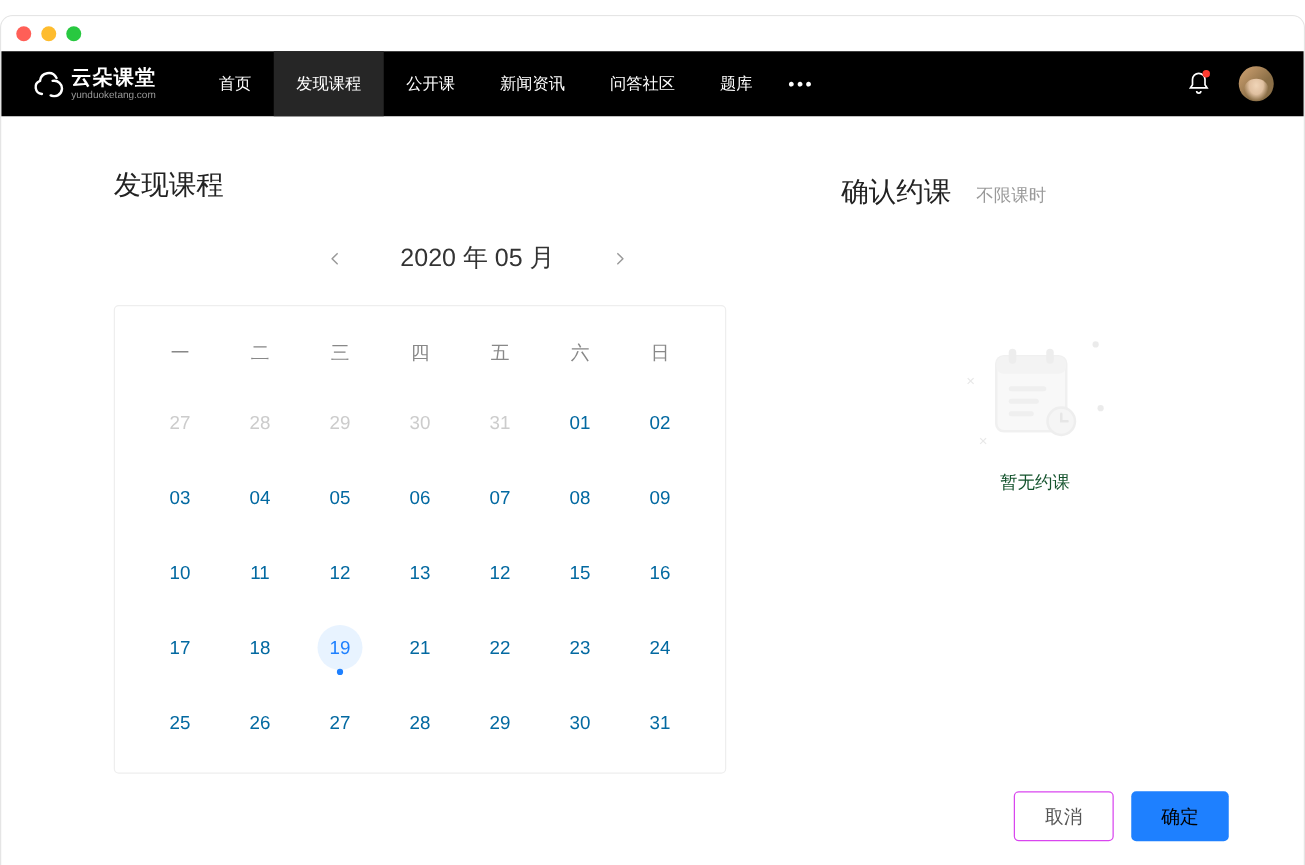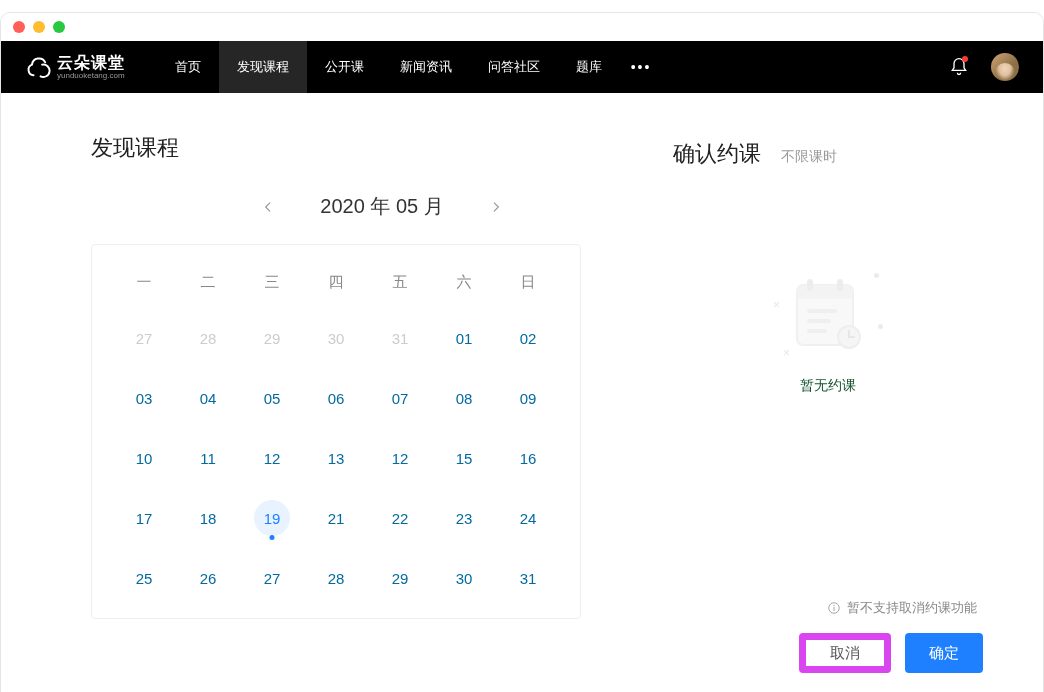--- a/index.html
+++ b/index.html
@@ -57,22 +57,22 @@
 .empty-svg { width: 70px; height: 76px; position: absolute; left: 20px; top: 6px; }
 .deco-dot { position: absolute; width: 5px; height: 5px; background: #d8d8d8; border-radius: 50%; }
 .deco-x { position: absolute; color: #d0d0d0; font-size: 12px; line-height: 1; }
 .empty-text { font-size: 14px; color: #14532d; }
 
 .right-bottom { margin-top: auto; }
 .notice { font-size: 13px; color: #888; display: flex; align-items: center; gap: 6px; margin-bottom: 16px; justify-content: flex-end; padding-right: 6px; }
 .notice-icon { width: 14px; height: 14px; }
 .btn-row { display: flex; gap: 14px; justify-content: flex-end; }
 .btn { height: 40px; padding: 0 24px; border-radius: 4px; font-size: 15px; cursor: pointer; display: flex; align-items: center; justify-content: center; border: none; }
-.btn-plain { background: #fff; border: 7px solid #d946ef; color: #555; }
-.btn-primary { background: #1e80ff; color: #ffffff; }
+.btn-plain { background: #fff; border: 1px solid #d946ef; color: #555; }
+.btn-primary { background: #1e80ff; color: #000000; }
 </style>
 </head>
 <body>
 
 <div class="window">
   <div class="titlebar">
     <div class="tb-dot tb-red"></div>
     <div class="tb-dot tb-yellow"></div>
     <div class="tb-dot tb-green"></div>
   </div>
@@ -194,28 +194,20 @@
             <rect x="14" y="34" width="30" height="4" rx="2" fill="#e0e0e0"></rect>
             <rect x="14" y="44" width="24" height="4" rx="2" fill="#e0e0e0"></rect>
             <rect x="14" y="54" width="20" height="4" rx="2" fill="#e0e0e0"></rect>
             <circle cx="56" cy="62" r="11" fill="#ececec" stroke="#dedede" stroke-width="2"></circle>
             <path d="M56 56v6h5" stroke="#cfcfcf" stroke-width="2" fill="none" stroke-linecap="round"></path>
           </svg>
         </div>
         <div class="empty-text">暂无约课</div>
       </div>
       <div class="right-bottom">
-        <div class="notice">
-          <svg class="notice-icon" viewBox="0 0 24 24">
-              <circle cx="12" cy="12" r="9" stroke="#999" stroke-width="1.5" fill="none"></circle>
-              <rect x="11.2" y="10" width="1.6" height="7" fill="#999"></rect>
-              <circle cx="12" cy="7.5" r="1" fill="#999"></circle>
-            </svg>
-          <span>暂不支持取消约课功能</span>
-        </div>
         <div class="btn-row">
           <button class="btn btn-plain">取消</button>
           <button class="btn btn-primary">确定</button>
         </div>
       </div>
     </div>
   </div>
 </div>
 
 </body></html>

